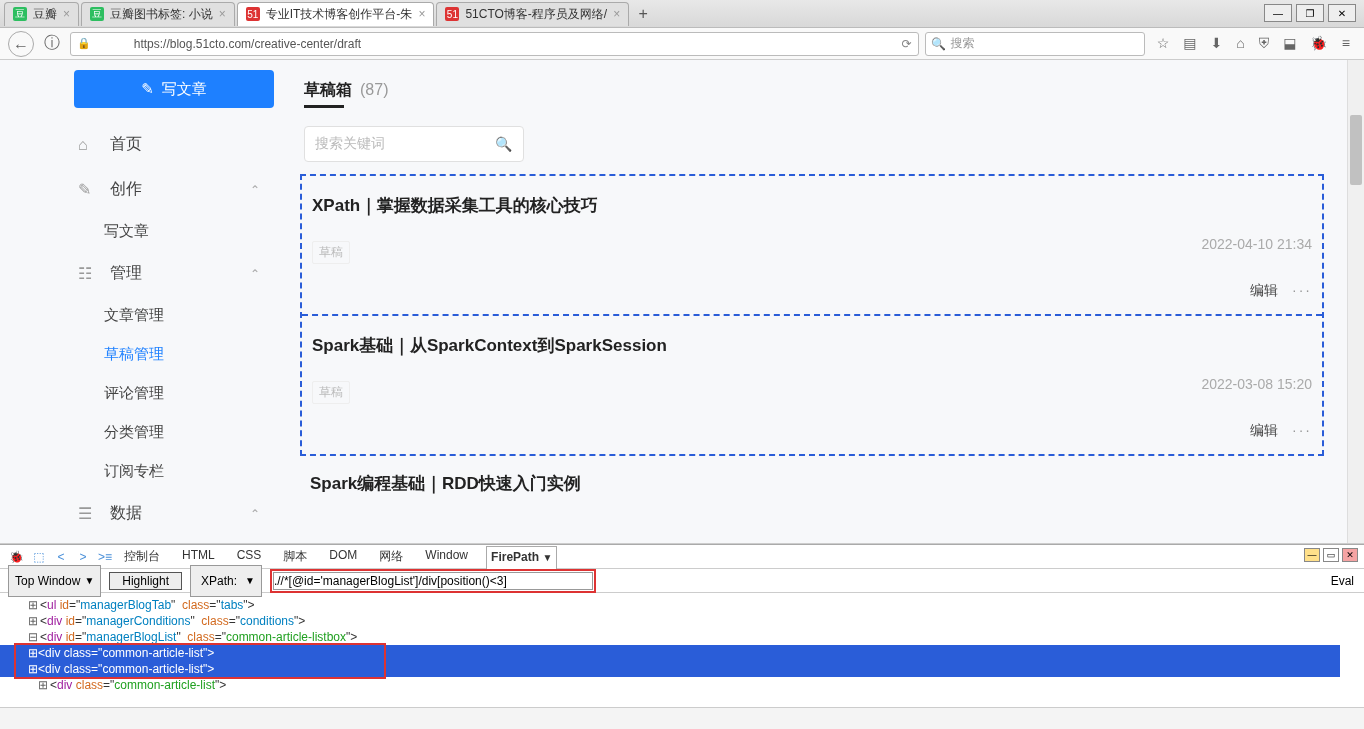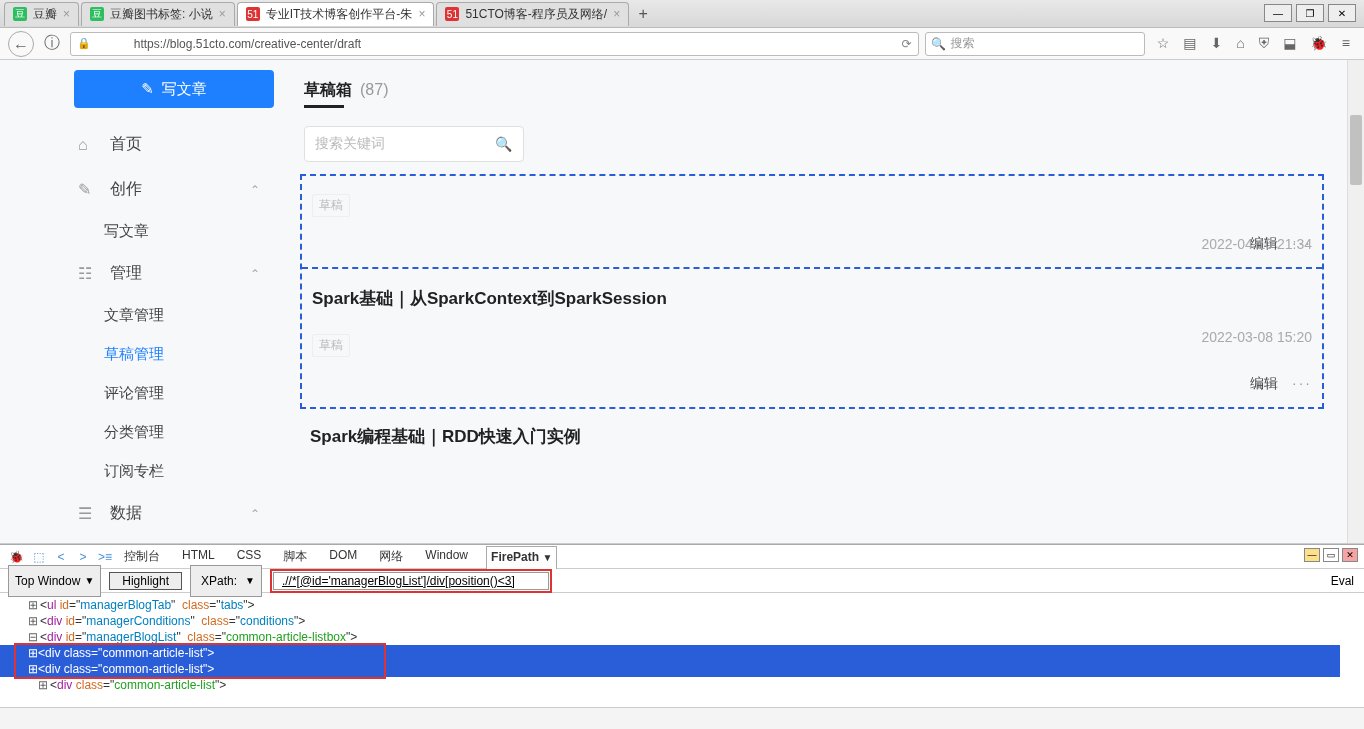--- a/index.html
+++ b/index.html
@@ -73,21 +73,21 @@
 .dt-winctrl { position: absolute; right: 6px; top: 3px; display: flex; gap: 3px; }
 .dt-winctrl span { width: 16px; height: 14px; border: 1px solid #888; display: flex; align-items: center; justify-content: center; font-size: 9px; }
 .dt-winctrl .min { background: #ffe08a; }
 .dt-winctrl .cls { background: #f5a3a3; }
 
 .dt-second { height: 24px; border-bottom: 1px solid #ccc; display: flex; align-items: center; padding: 0 8px; gap: 8px; position: relative; }
 .dropdown { border: 1px solid #999; padding: 8px 6px; background: #eee; display: flex; align-items: center; gap: 4px; }
 .highlight-btn { border: 1px solid #555; padding: 1px 12px; background: #eee; }
 .xpath-label { padding: 0 4px; }
 .xpath-input-wrap { border: 2px solid #d33; padding: 1px; }
-.xpath-input { width: 276px; height: 18px; border: 1px solid #999; padding: 0 8px; font-size: 12px; text-decoration: underline; }
+.xpath-input { width: 320px; height: 18px; border: 1px solid #999; padding: 0 0; font-size: 12px; }
 .eval { position: absolute; right: 10px; }
 
 .dt-tree { padding: 4px 0 0 28px; font-family: Consolas, monospace; font-size: 12px; color: #333; line-height: 16px; height: 98px; overflow: hidden; }
 .tree-line { white-space: pre; }
 .tree-line .exp { display: inline-block; width: 12px; color: #666; }
 .t-tag { color: #a020a0; }
 .t-attr { color: #d2691e; }
 .t-val { color: #0080c0; }
 .t-val2 { color: #20a020; }
 .tree-selected { background: #2a5dd8; color: #fff; display: block; padding-left: 0; margin-left: -28px; padding-left: 28px; width: 1340px; }
@@ -192,20 +192,21 @@
       <span class="drafts-count">(87)</span>
     </div>
     <div class="underline"></div>
     <div class="search-draft">
       <span>搜索关键词</span>
       <span class="sico">🔍</span>
     </div>
 
     <div class="article-box">
       <div class="article">
+        <div class="art-title">XPath｜掌握数据采集工具的核心技巧</div>
         <div class="art-date">2022-04-10 21:34</div>
         <span class="art-tag">草稿</span>
         <div class="art-actions">
           <span>编辑</span>
           <span class="more">···</span>
         </div>
       </div>
       <div class="article">
         <div class="art-title">Spark基础｜从SparkContext到SparkSession</div>
         <div class="art-date">2022-03-08 15:20</div>

